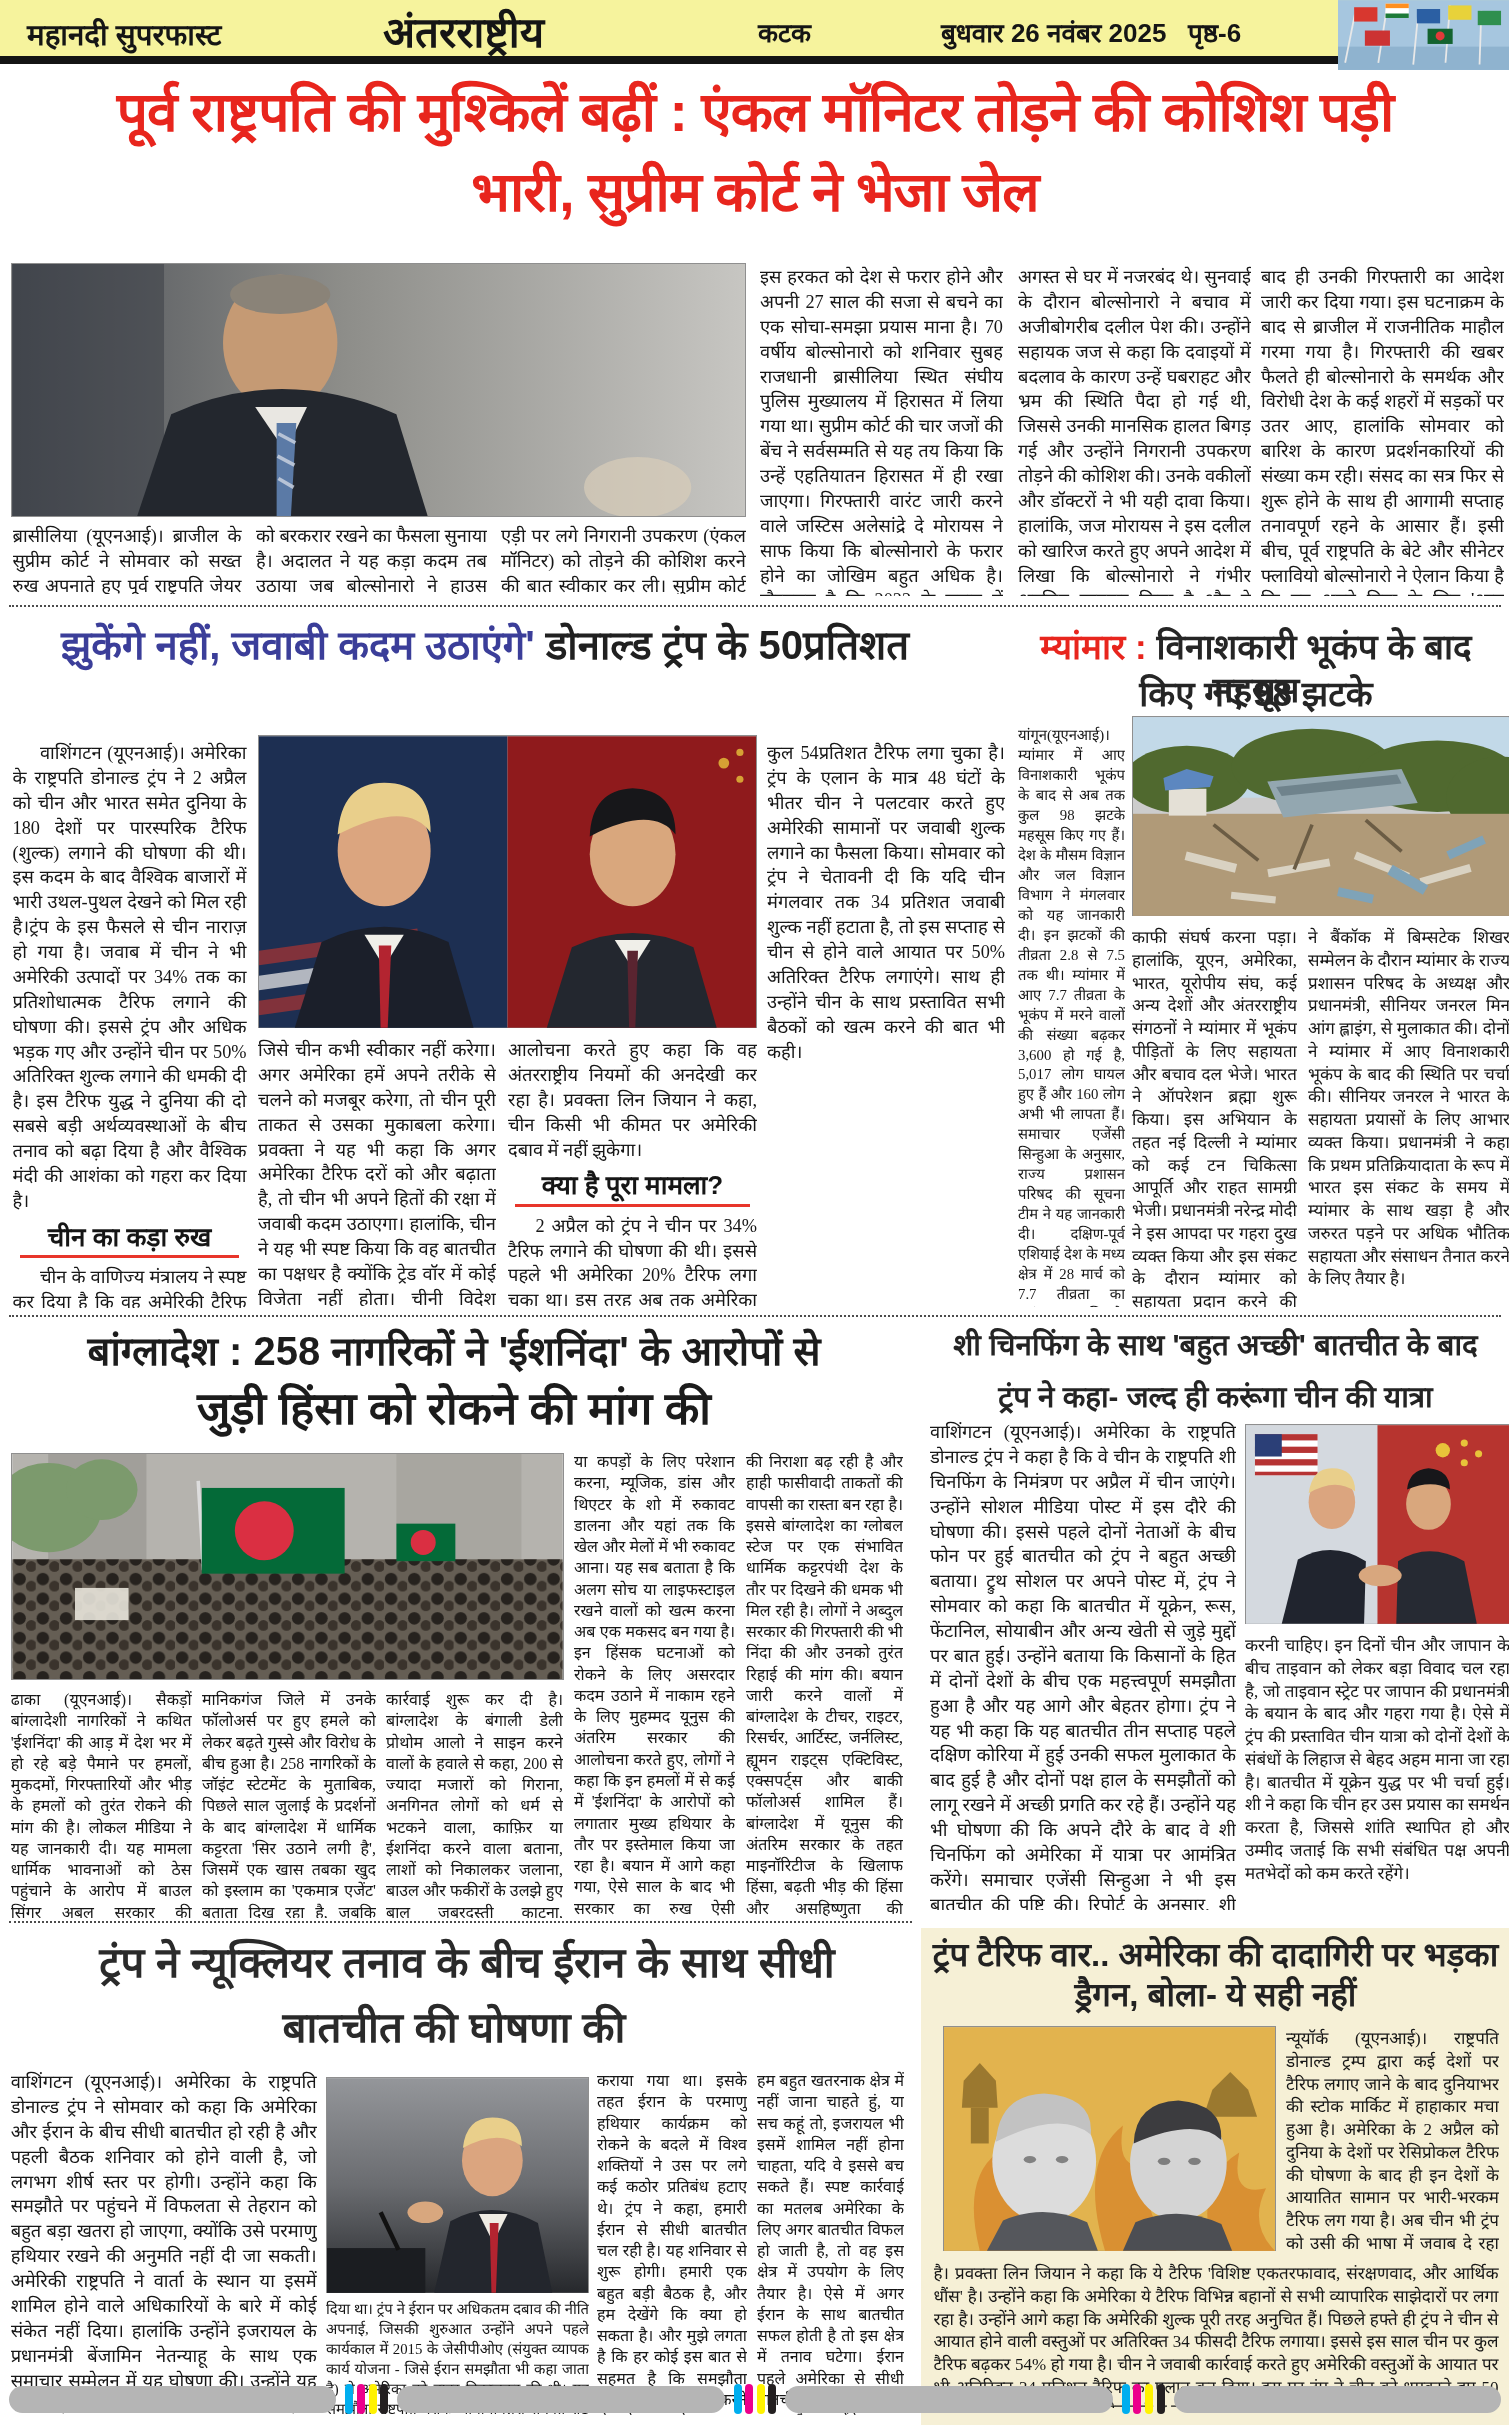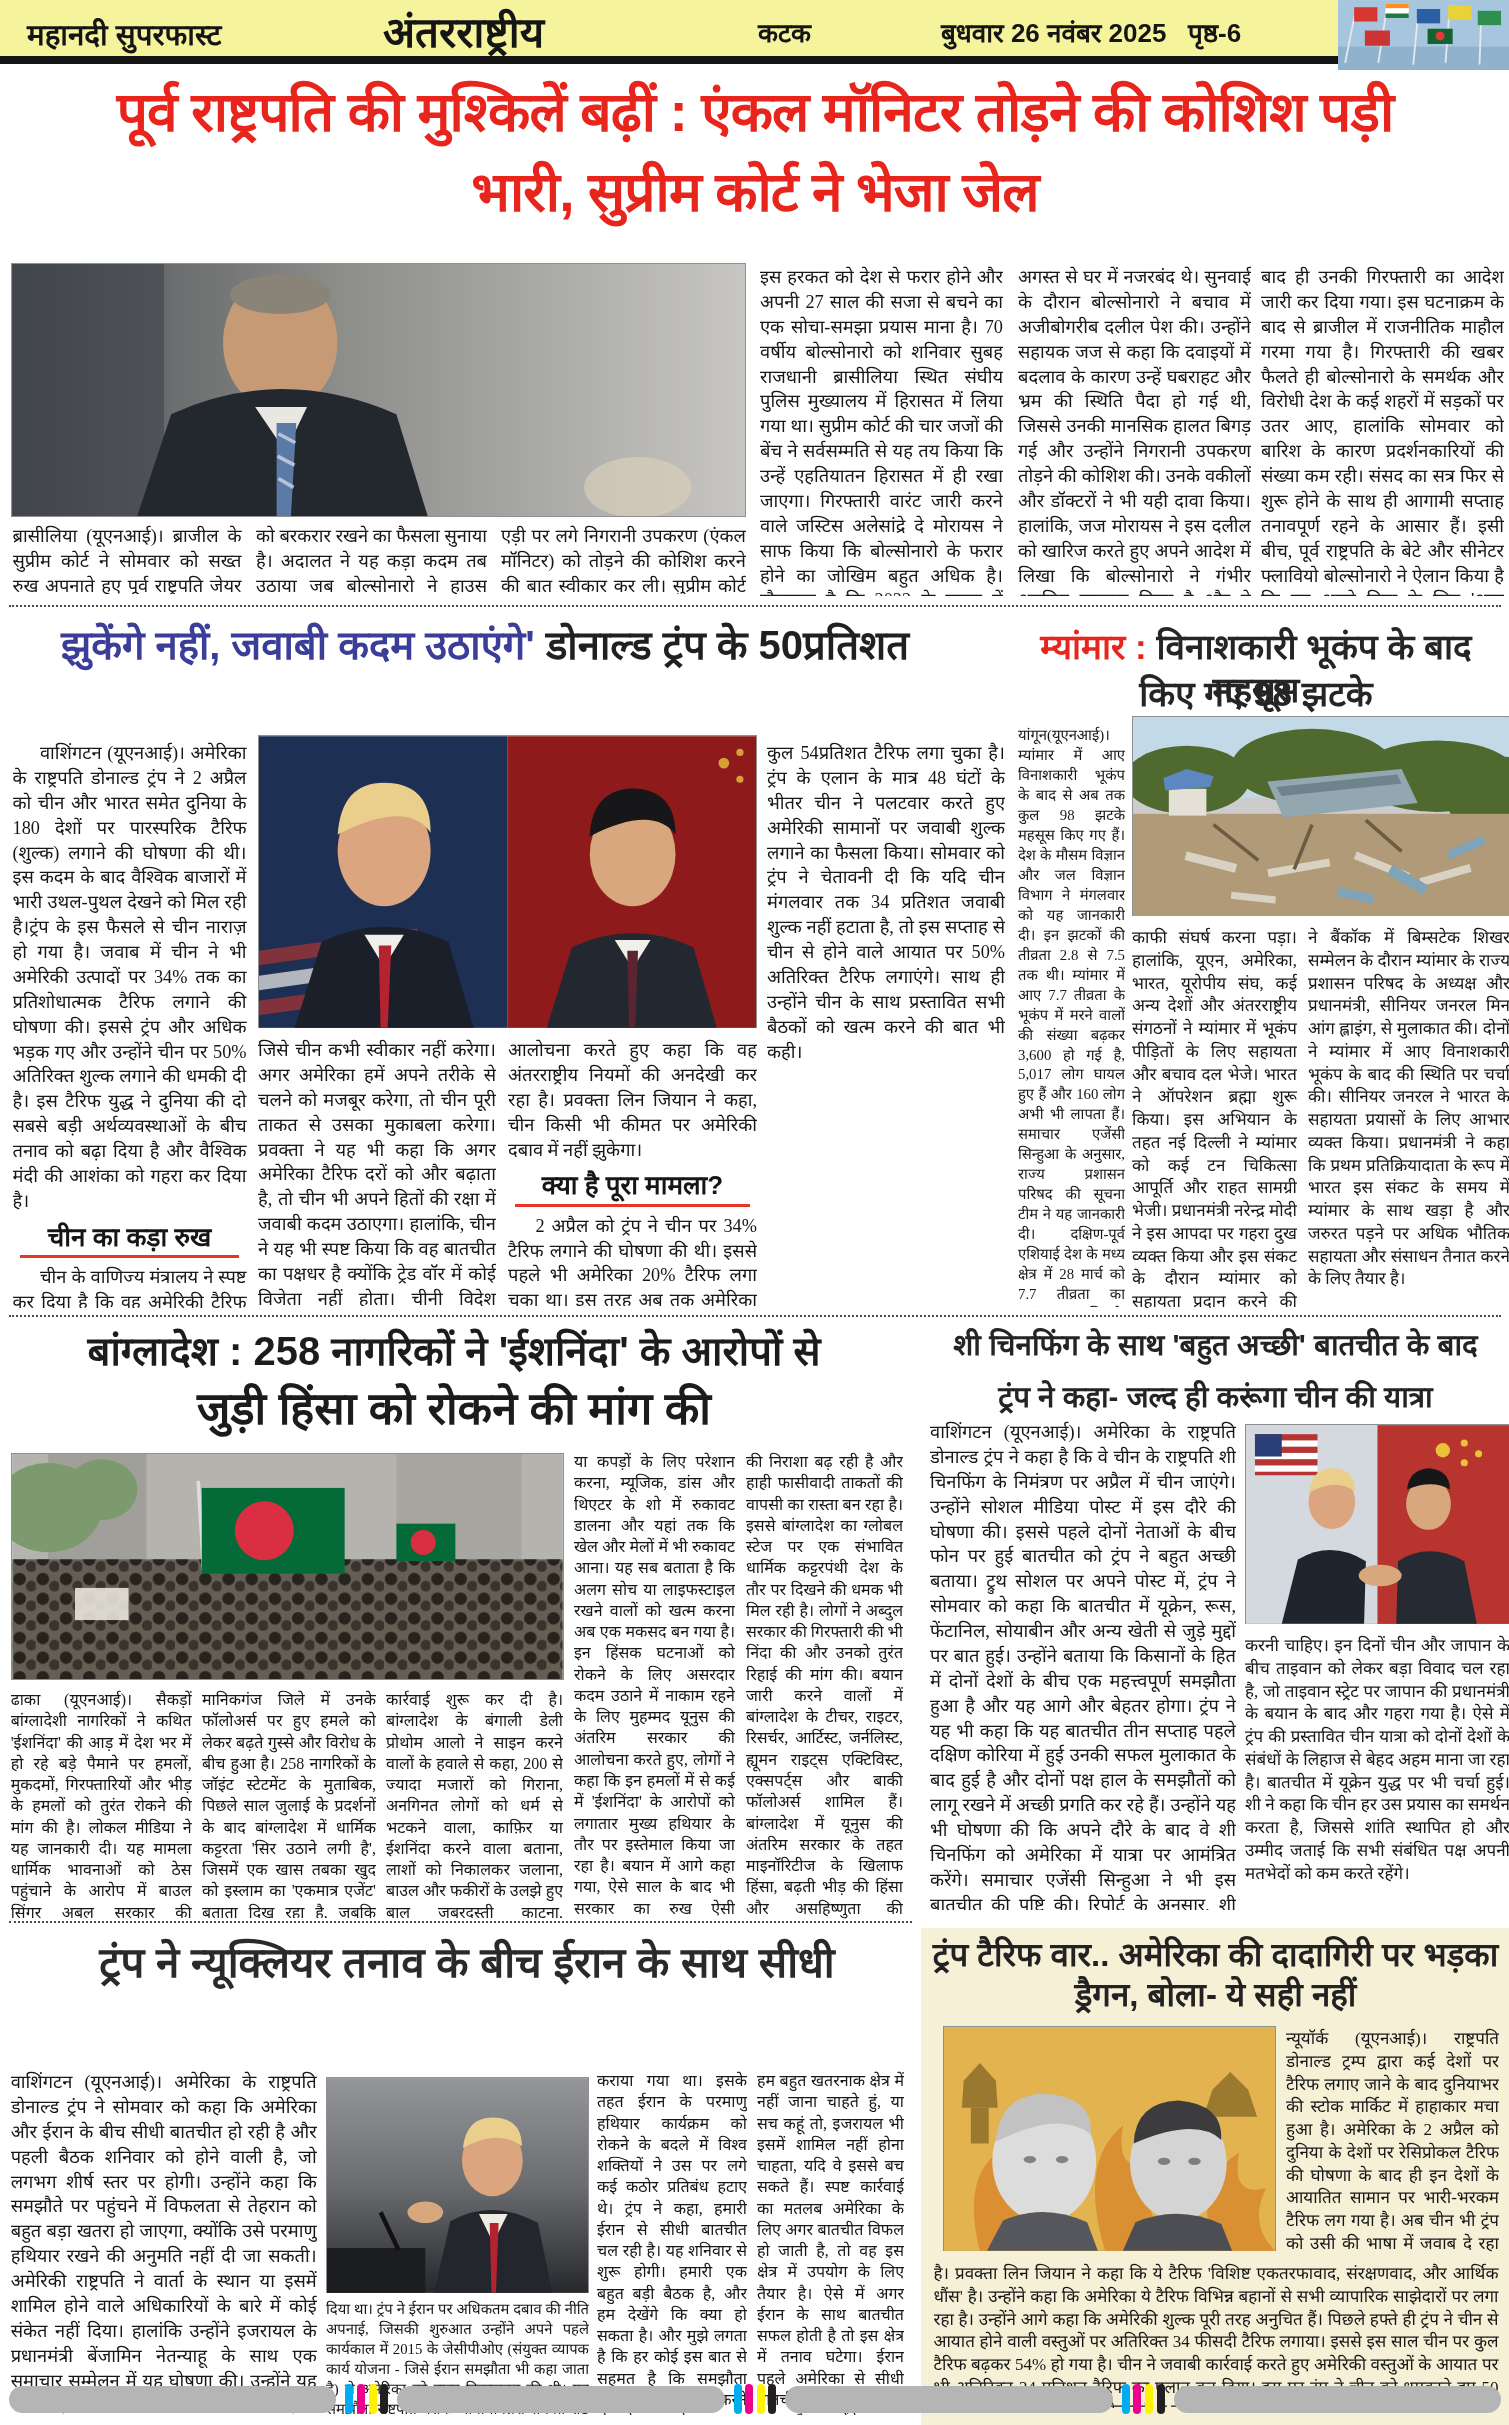--- a/index.html
+++ b/index.html
@@ -265,20 +265,21 @@
       <path d="M180,72 Q182,50 204,48 Q228,50 228,72 Q208,60 180,72Z" fill="#17171a"></path>
       <path d="M168,222 L170,152 Q204,130 244,152 L258,222Z" fill="#262a33"></path>
       <ellipse cx="150" cy="168" rx="24" ry="12" fill="#d8a77e"></ellipse>
     </svg>
   </div>
   <div class="col f19" style="left:1245px;top:1635px;width:265px;height:274px;">करनी चाहिए। इन दिनों चीन और जापान के बीच ताइवान को लेकर बड़ा विवाद चल रहा है, जो ताइवान स्ट्रेट पर जापान की प्रधानमंत्री के बयान के बाद और गहरा गया है। ऐसे में ट्रंप की प्रस्तावित चीन यात्रा को दोनों देशों के संबंधों के लिहाज से बेहद अहम माना जा रहा है। बातचीत में यूक्रेन युद्ध पर भी चर्चा हुई। शी ने कहा कि चीन हर उस प्रयास का समर्थन करता है, जिससे शांति स्थापित हो और उम्मीद जताई कि सभी संबंधित पक्ष अपनी मतभेदों को कम करते रहेंगे।</div>
 
   <div class="sep" style="left:9px;top:1921px;width:903px;"></div>
 
   <div class="abs hl-center ir-hl" style="left:13px;top:1937px;width:908px;">ट्रंप ने न्यूक्लियर तनाव के बीच ईरान के साथ सीधी</div>
+  <div class="abs hl-center ir-hl" style="left:0;top:2002px;width:908px;">बातचीत की घोषणा की</div>
   <div class="col f20" style="left:10.7px;top:2070px;width:306px;height:345px;">वाशिंगटन (यूएनआई)। अमेरिका के राष्ट्रपति डोनाल्ड ट्रंप ने सोमवार को कहा कि अमेरिका और ईरान के बीच सीधी बातचीत हो रही है और पहली बैठक शनिवार को होने वाली है, जो लगभग शीर्ष स्तर पर होगी। उन्होंने कहा कि समझौते पर पहुंचने में विफलता से तेहरान को बहुत बड़ा खतरा हो जाएगा, क्योंकि उसे परमाणु हथियार रखने की अनुमति नहीं दी जा सकती। अमेरिकी राष्ट्रपति ने वार्ता के स्थान या इसमें शामिल होने वाले अधिकारियों के बारे में कोई संकेत नहीं दिया। हालांकि उन्होंने इजरायल के प्रधानमंत्री बेंजामिन नेतन्याहू के साथ एक समाचार सम्मेलन में यह घोषणा की। उन्होंने यह साफ नहीं किया कि बातचीत किस स्तर पर होगी और इसमें कौन-कौन शामिल होगा।</div>
   <div class="photo" style="left:326px;top:2077px;width:263px;height:216px;">
     <svg width="261" height="215" viewBox="0 0 292 240">
       <defs>
         <linearGradient id="g2" x1="0" y1="0" x2="0" y2="1">
           <stop offset="0" stop-color="#94969a"></stop>
             <stop offset="0.5" stop-color="#6a6c70"></stop>
             <stop offset="1" stop-color="#26282c"></stop>
         </linearGradient>
       </defs>

